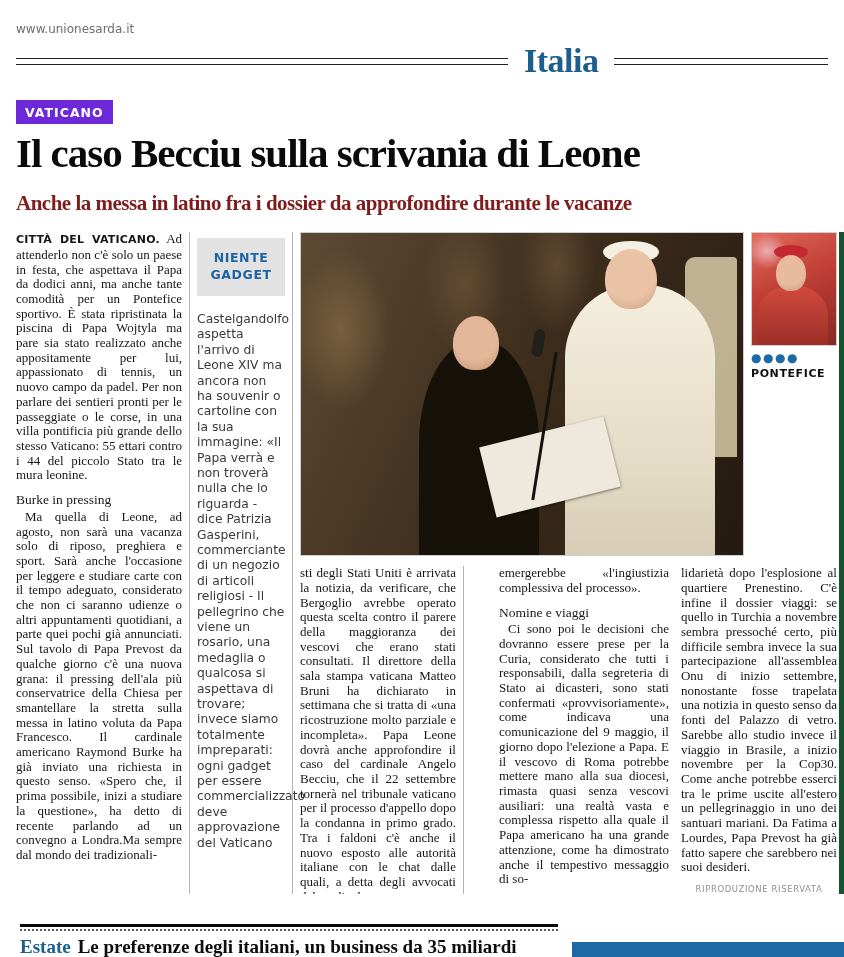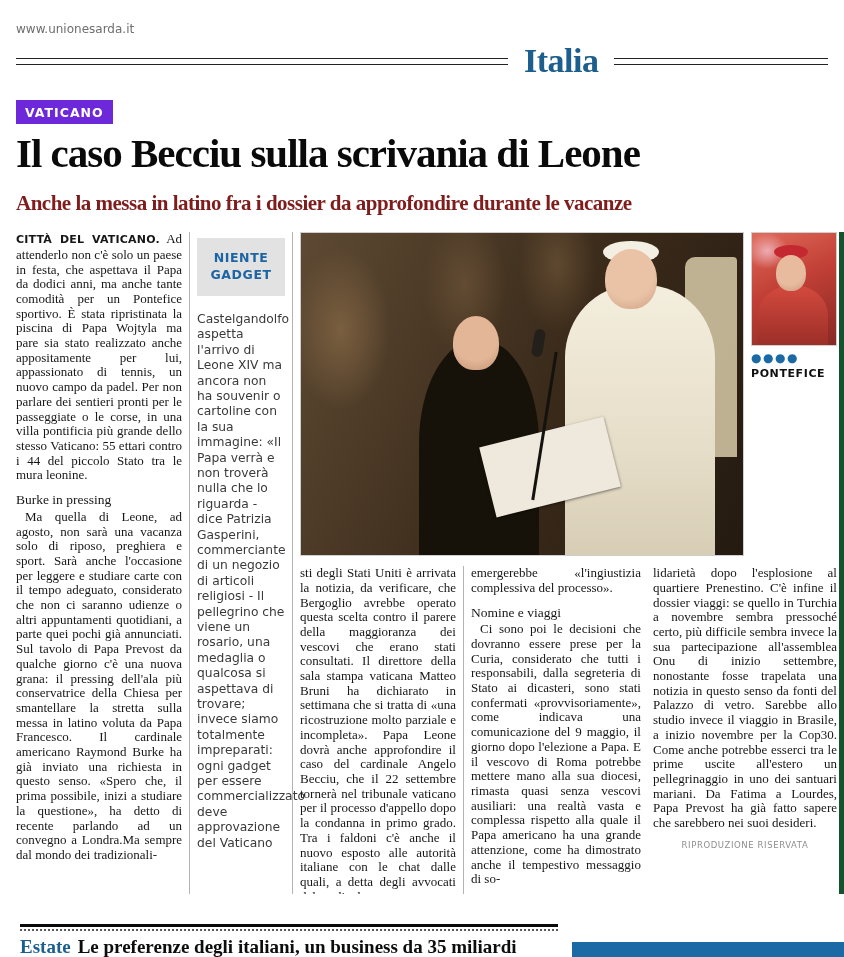--- a/index.html
+++ b/index.html
@@ -75,21 +75,21 @@
              background:radial-gradient(circle at 45% 42%,#e8bb9e 55%,#c99579 100%);}
   .card-cap{position:absolute;left:22px;top:12px;width:34px;height:14px;border-radius:50%;background:#c42830;}
   .card-shoulders{position:absolute;left:6px;top:52px;width:70px;height:60px;border-radius:50% 50% 0 0;
              background:linear-gradient(180deg,#d44a3e,#9c2f28);}
   .dots-row{color:#1c6aa5;font-size:12px;letter-spacing:1.5px;margin:6px 0 3px 0;line-height:1;}
   .caption-label{font-weight:bold;font-size:11px;letter-spacing:0.6px;color:#101010;margin-bottom:4px;}
   .caption-text{font-size:12.3px;line-height:15.2px;color:#3a3a3a;margin:0;}
   
   .bottom-row{display:flex;margin-top:10px;height:332px;overflow:hidden;}
   .colA{width:156px;}
-  .colB{width:170px;}
+  .colB{width:170px;margin-left:28px;}
   .colC{flex:1;margin-left:12px;display:flex;flex-direction:column;}
   .reproduction{font-family:"DejaVu Sans","Liberation Sans",sans-serif;font-size:8.5px;color:#8f8f8f;
                 letter-spacing:0.6px;text-align:center;margin-top:7px;}
 
   
   .footer-strip{position:absolute;left:0;top:924px;width:844px;height:33px;}
   .end-rule{margin-left:20px;width:538px;border-top:3px solid #0a0a0a;}
   .end-dots{margin:2px 0 0 20px;width:538px;border-top:2px dotted #5a5a5a;}
   .footer-teaser{margin:5px 0 0 20px;font-size:19px;font-weight:bold;white-space:nowrap;color:#0d0d0d;}
   .footer-label{color:#1c5f8e;margin-right:7px;}

